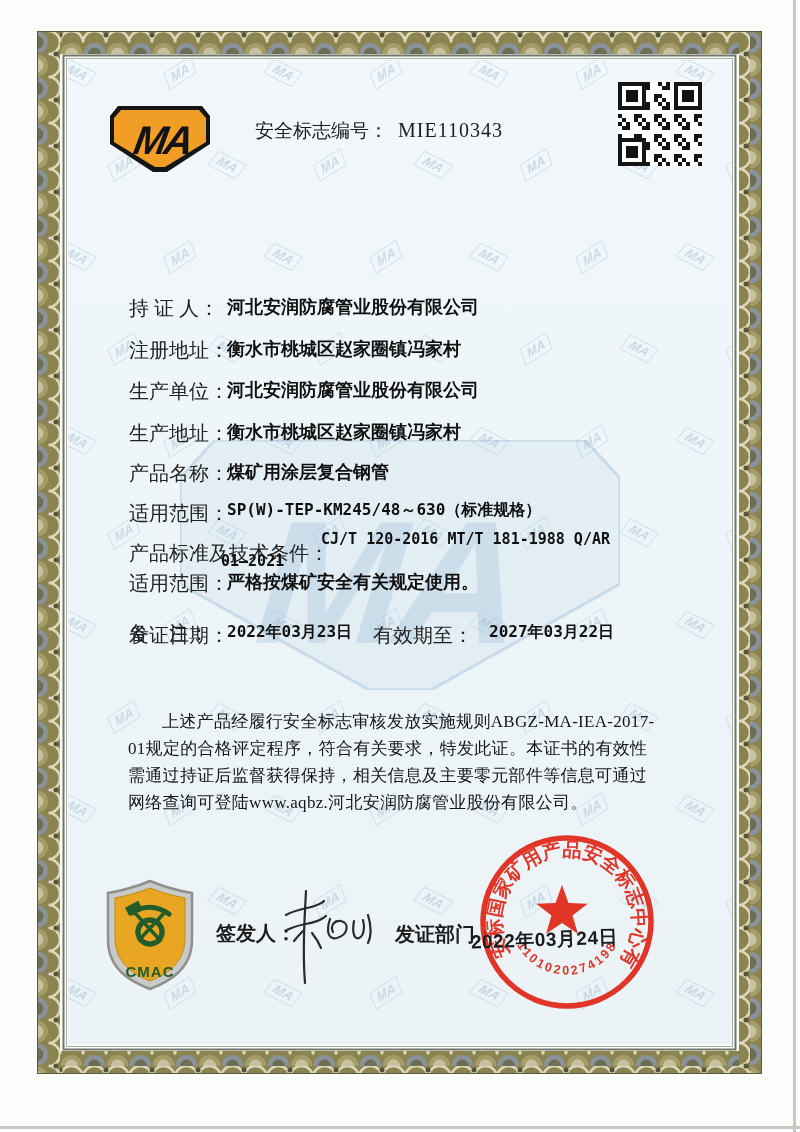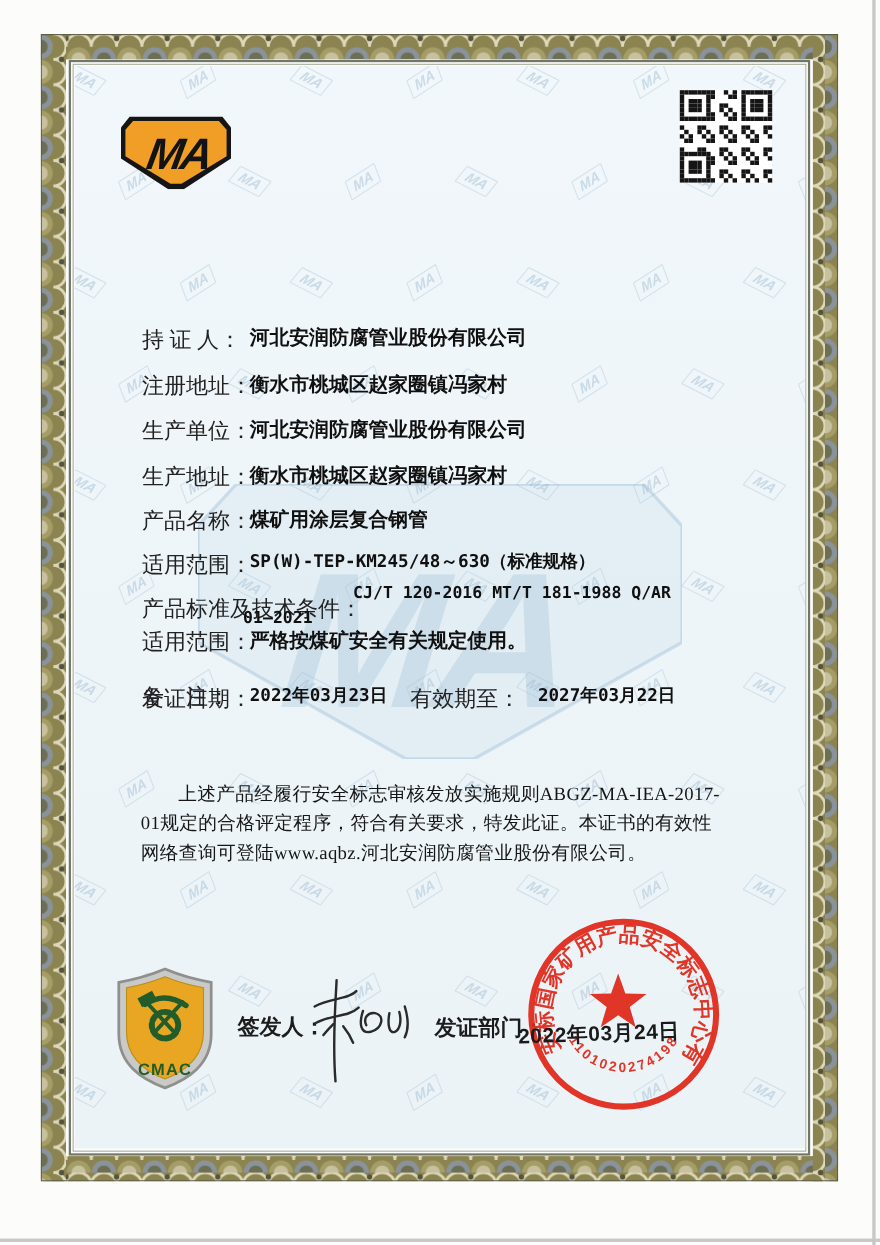--- a/index.html
+++ b/index.html
@@ -170,20 +170,23 @@
     </div>
 
     <div class="ma-badge">
       <svg width="100" height="66" viewBox="0 0 100 66">
         <polygon points="8,0 92,0 100,10 100,38 57,66 43,66 0,38 0,10" fill="#151515"></polygon>
         <polygon points="11,4 89,4 96,12 96,36 55,61 45,61 4,36 4,12" fill="#F09E26"></polygon>
         <text x="0" y="0" transform="translate(50,48) skewX(-10)" text-anchor="middle" style="font:italic 900 40px 'Liberation Sans',sans-serif;fill:#131313;letter-spacing:-3px">MA</text>
       </svg>
     </div>
 
+    <div class="code-row">
+      <span class="code-label">安全标志编号：</span><span class="code-value">MIE110343</span>
+    </div>
 
     <div class="qr">
         <i style="left:0px;top:0px"></i>
         <i style="left:4px;top:0px"></i>
         <i style="left:8px;top:0px"></i>
         <i style="left:12px;top:0px"></i>
         <i style="left:16px;top:0px"></i>
         <i style="left:20px;top:0px"></i>
         <i style="left:24px;top:0px"></i>
         <i style="left:28px;top:0px"></i>
@@ -413,20 +416,21 @@
       <span class="val2">2027年03月22日</span>
     </div>
     <div class="row" style="top:560px">
       <span class="lbl">备　注：</span>
       <span class="val"></span>
     </div>
 
     <div class="para">
       <div>上述产品经履行安全标志审核发放实施规则ABGZ-MA-IEA-2017-</div>
       <div>01规定的合格评定程序，符合有关要求，特发此证。本证书的有效性</div>
+      <div>需通过持证后监督获得保持，相关信息及主要零元部件等信息可通过</div>
       <div>网络查询可登陆www.aqbz.河北安润防腐管业股份有限公司。</div>
     </div>
 
     <div class="shield">
       <svg width="96" height="114" viewBox="0 0 96 114">
         <path d="M48,3 C36,8 18,13 6,15 L6,62 C6,90 27,103 48,111 C69,103 90,90 90,62 L90,15 C78,13 60,8 48,3 Z" fill="#c9c9c7" stroke="#8f8f8d" stroke-width="2.5"></path>
         <path d="M48,10 C38,14 24,18 13,20 L13,60 C13,84 30,96 48,103 C66,96 83,84 83,60 L83,20 C72,18 58,14 48,10 Z" fill="#E8A622" stroke="#b98f18" stroke-width="1"></path>
         <g stroke="#225C2A" fill="none" stroke-linecap="round">
           <path d="M30,35 Q48,23 67,36" stroke-width="5"></path>
           <path d="M64,33 L38,61" stroke-width="3.5"></path>

